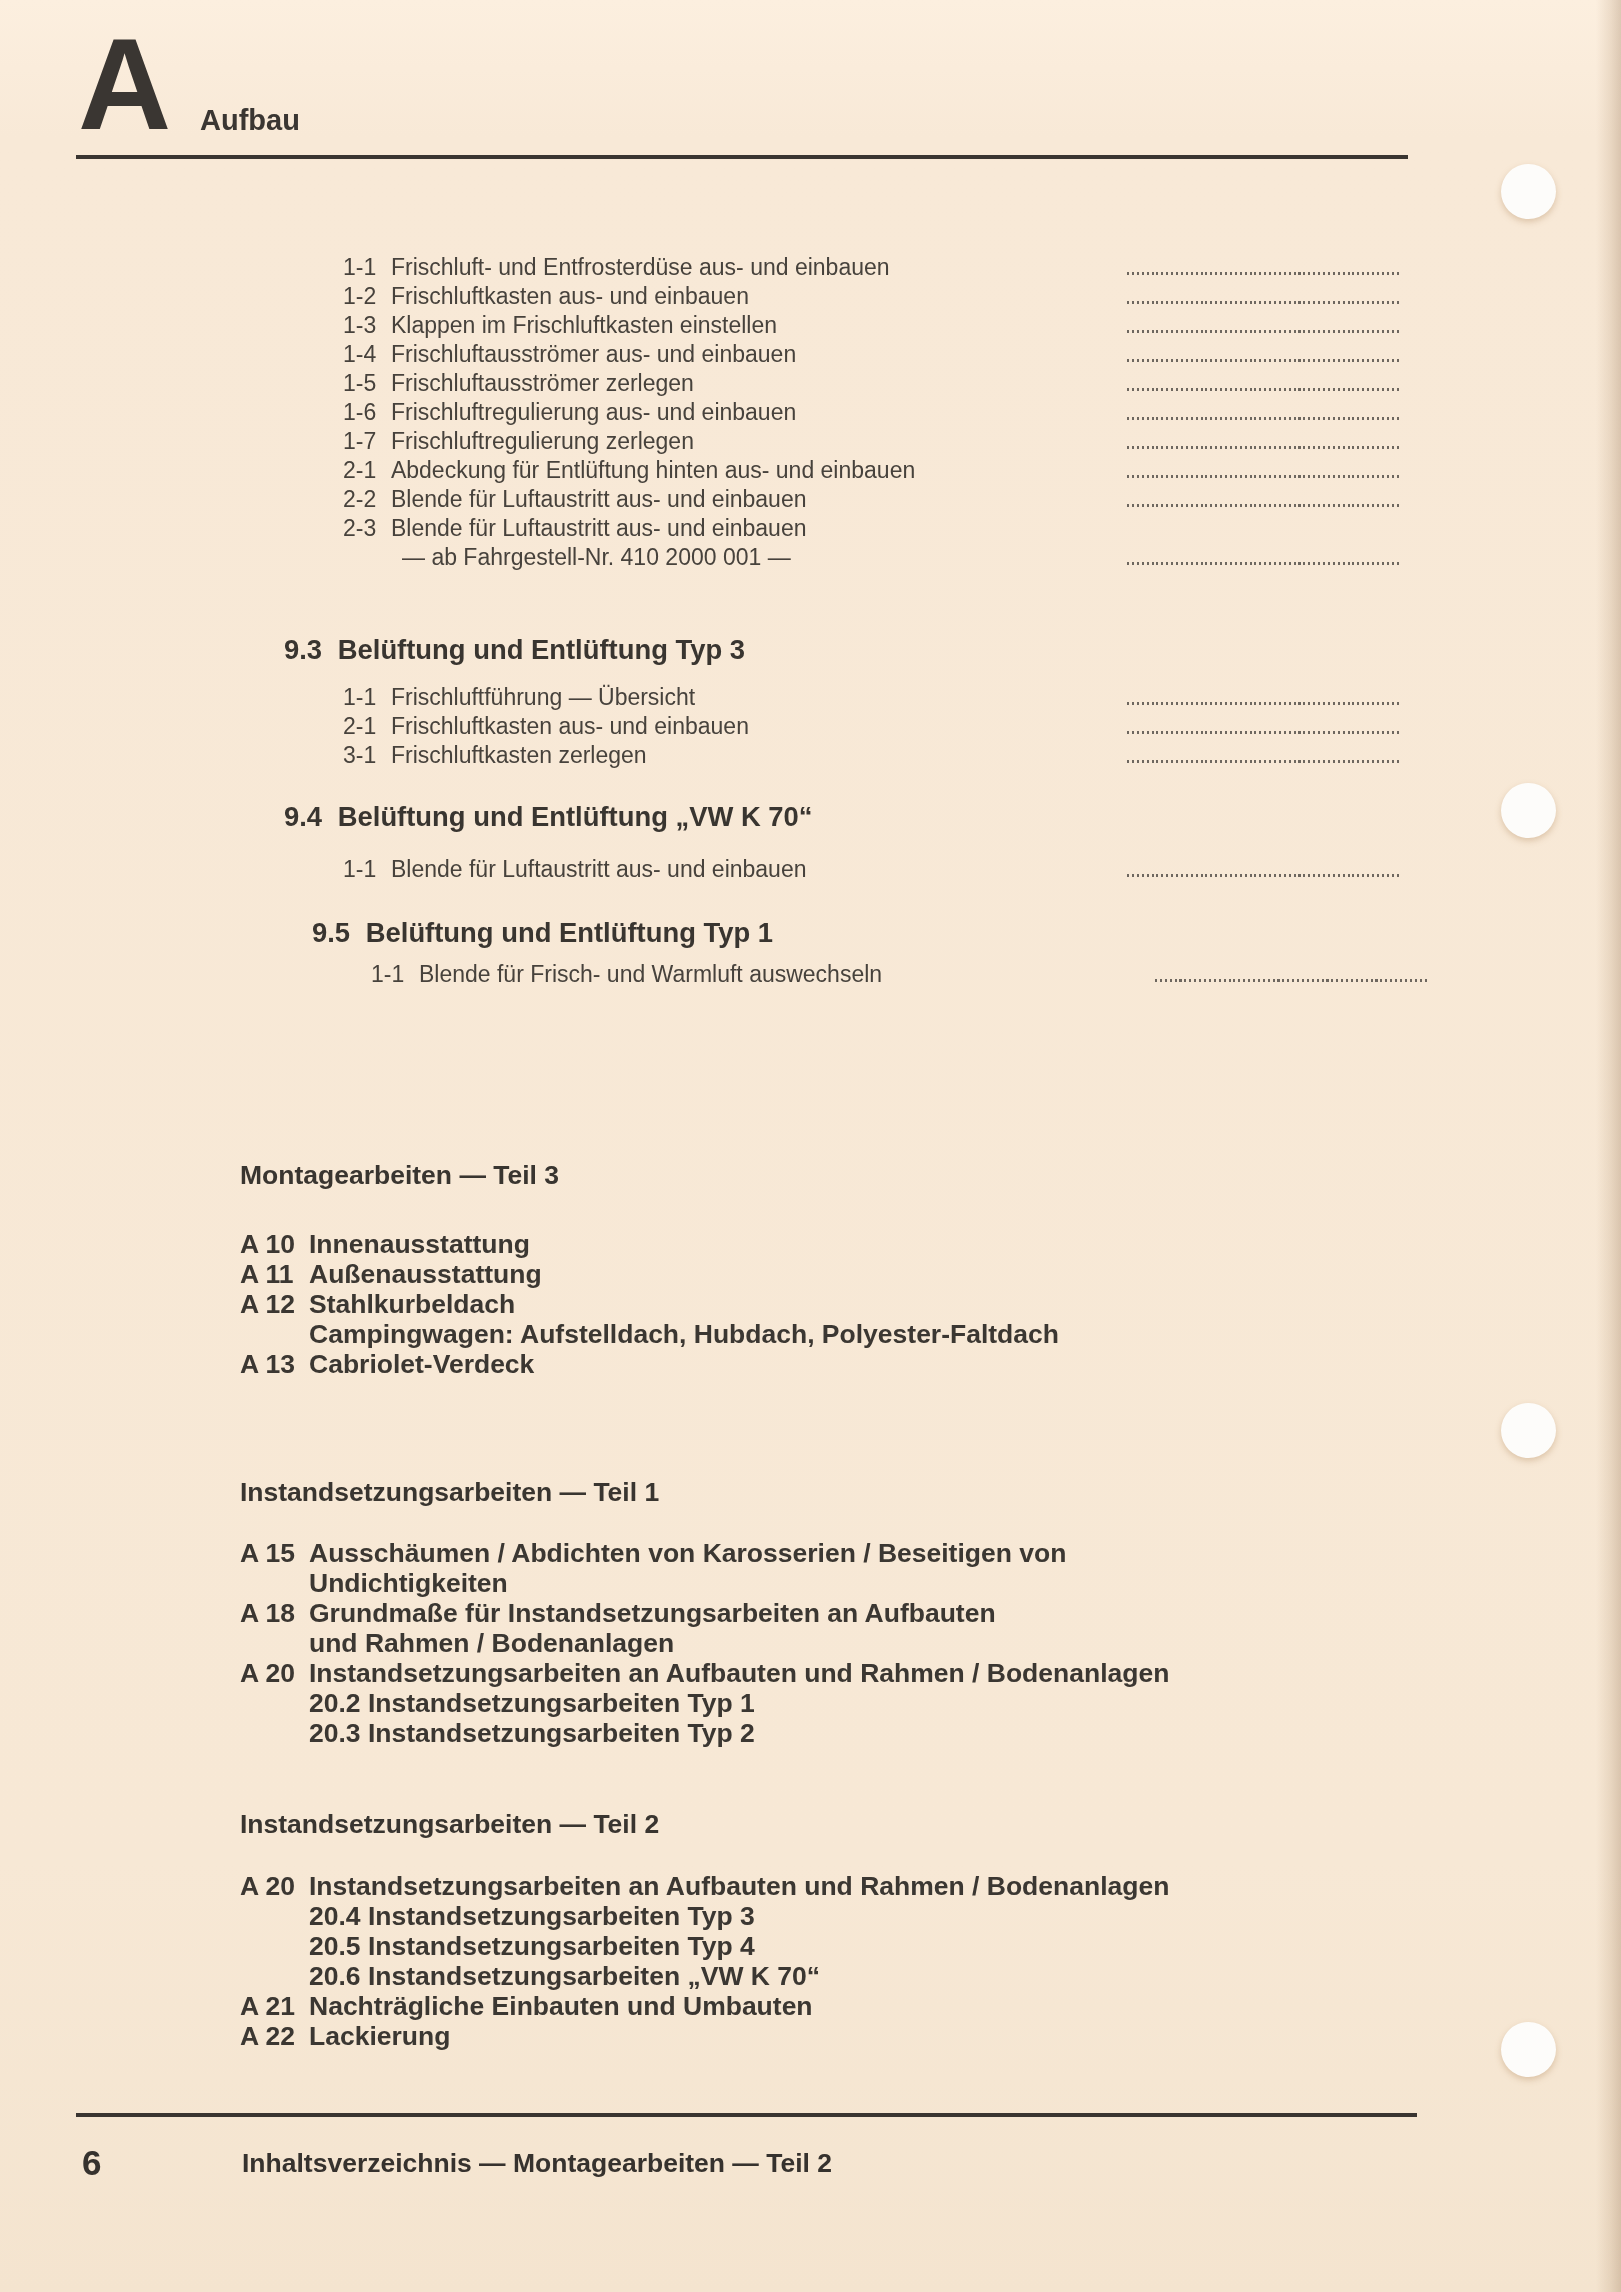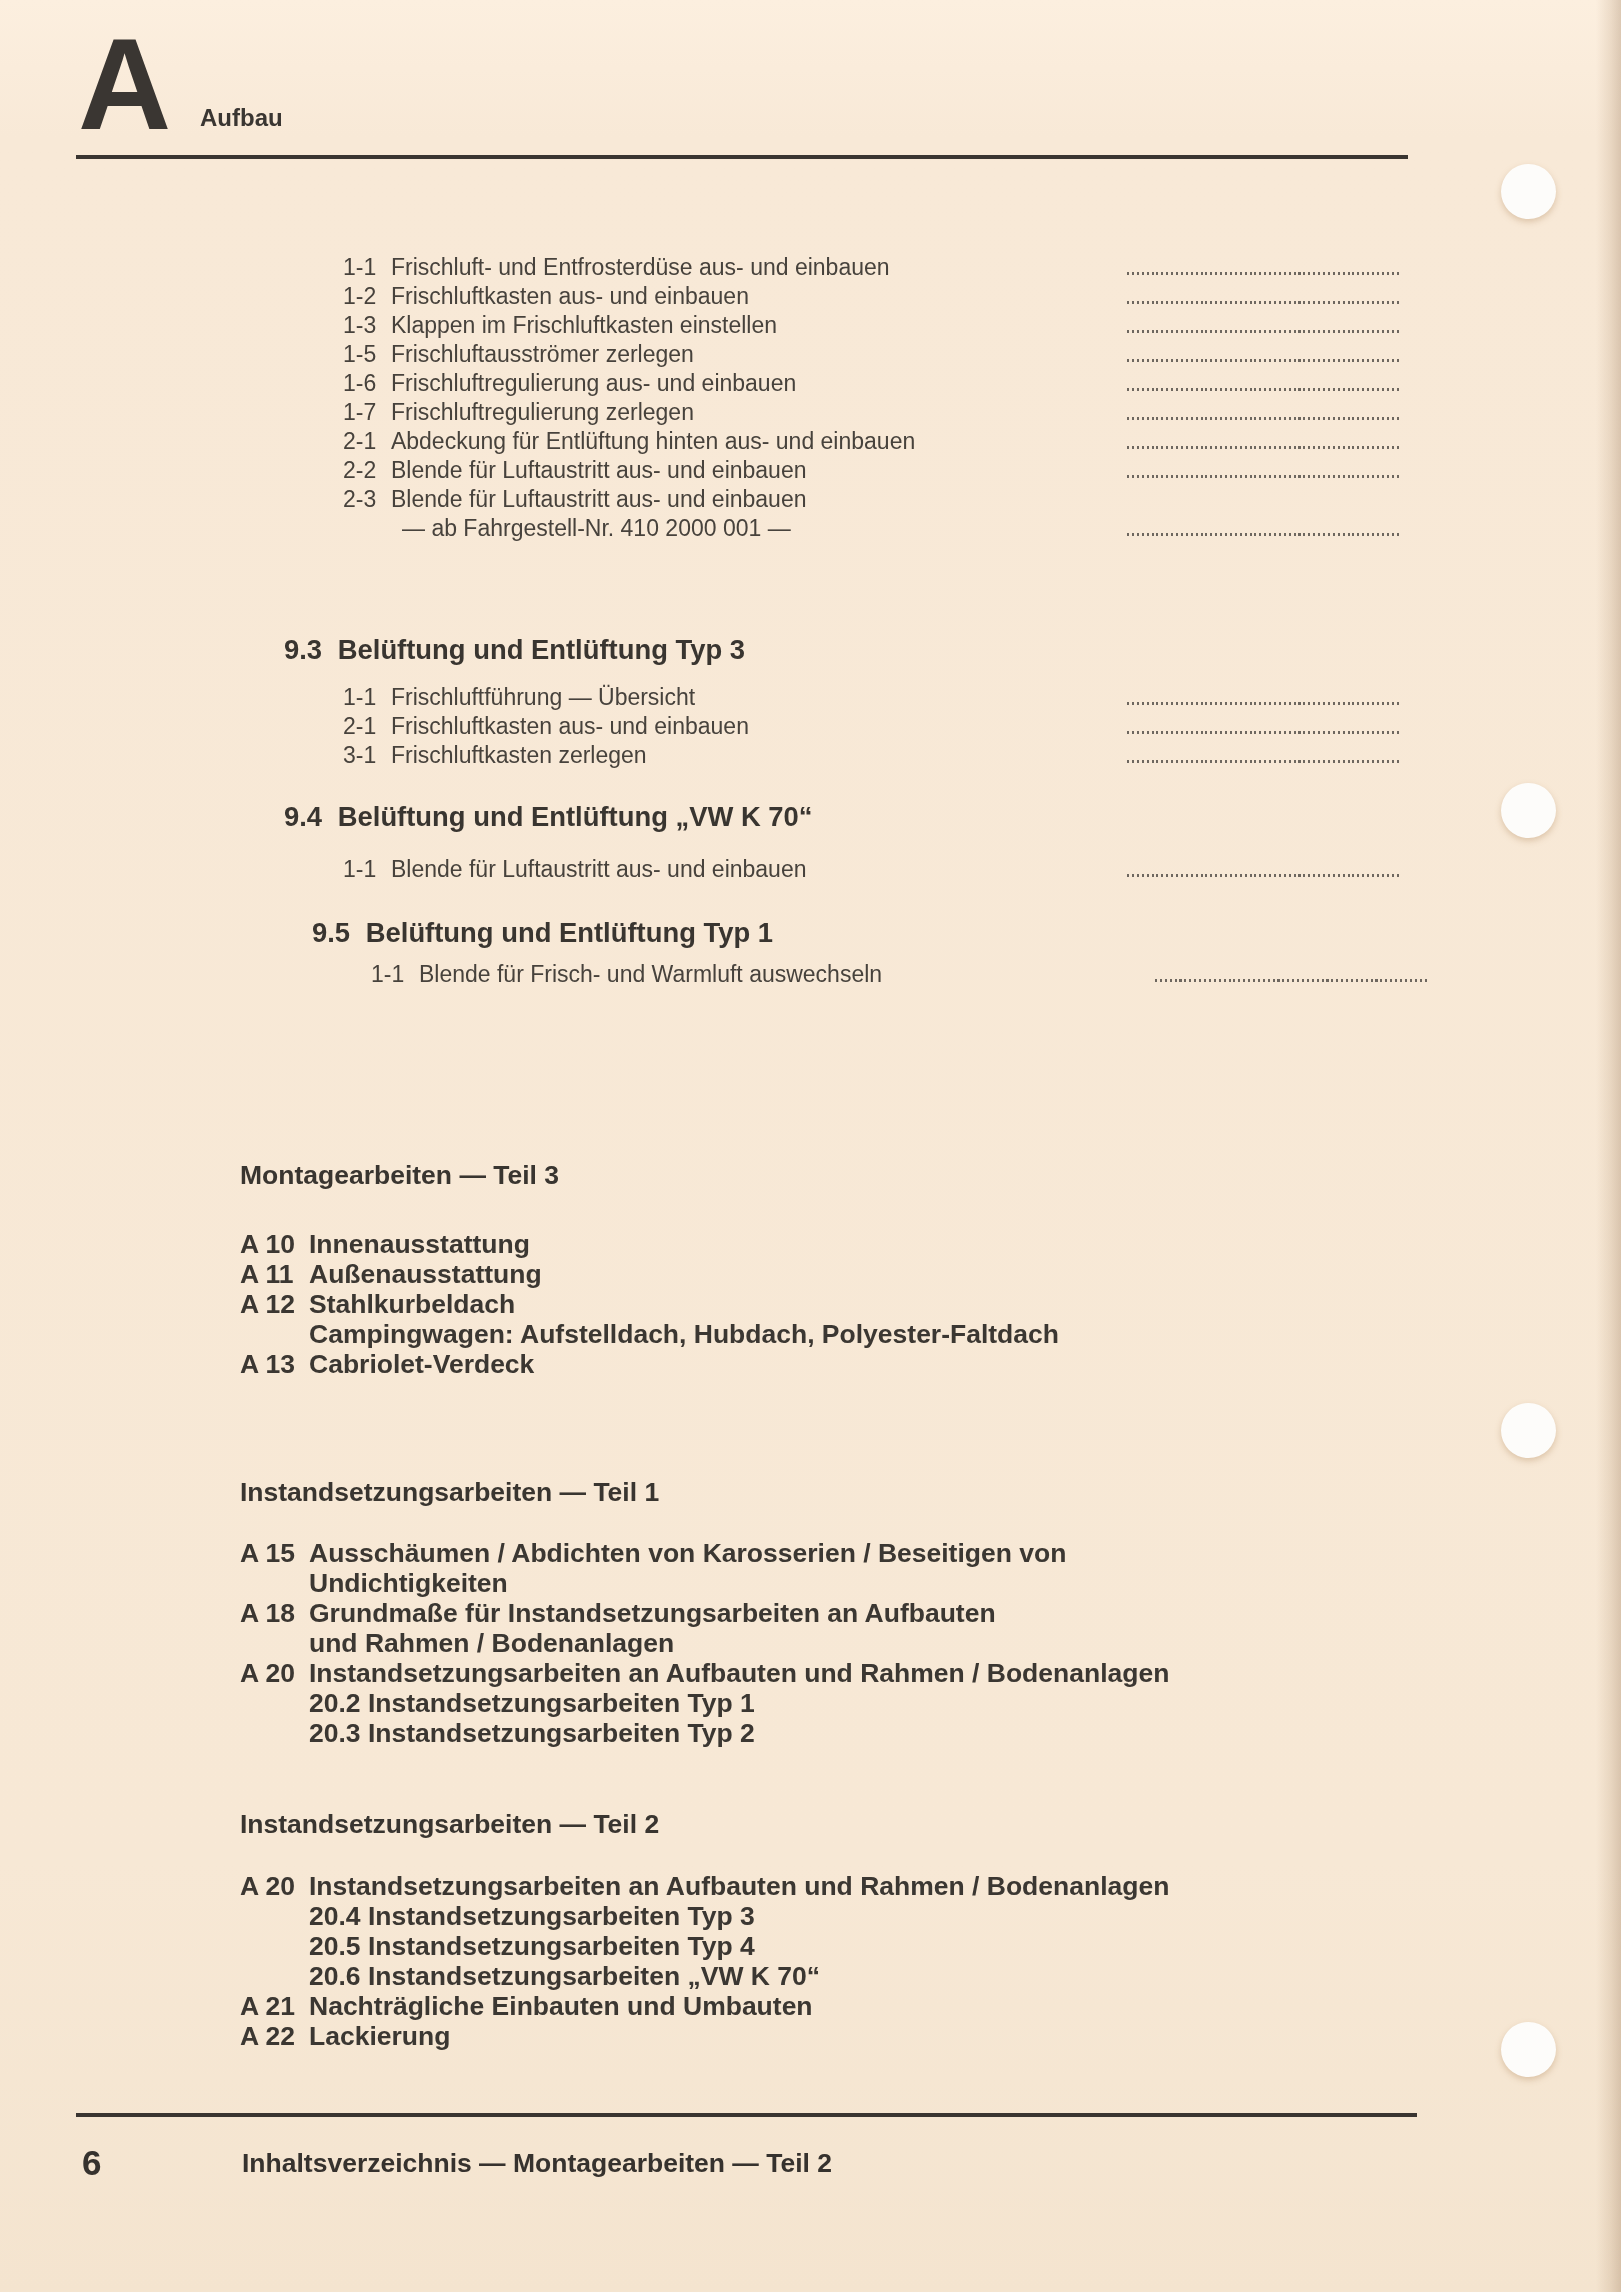--- a/index.html
+++ b/index.html
@@ -5,21 +5,21 @@
   html,body{margin:0;padding:0;background:#e8ddcd;}
   .page{
     position:relative;width:1621px;height:2293px;overflow:hidden;
     background:linear-gradient(180deg,#fcefdf 0px,#f8e9d7 137px,#f7e8d5 1862px,#f4e4cf 2293px);
     font-family:"Liberation Sans","DejaVu Sans",sans-serif;color:#403b36;
   }
   .edge-right{position:absolute;top:0;right:0;width:25.5px;height:100%;
     background:linear-gradient(90deg,rgba(140,100,60,0) 0,rgba(140,100,60,.14) 60%,rgba(120,80,45,.24) 100%);}
   .big-a{position:absolute;left:78px;top:19.6px;font-size:129px;font-weight:bold;line-height:1;
     color:#3a3632;letter-spacing:-2.9px;}
-  .tab-label{position:absolute;left:200px;top:104px;font-size:24px;font-weight:bold;color:#3a3632;}
+  .tab-label{position:absolute;left:200px;top:104px;font-size:29px;font-weight:bold;color:#3a3632;}
   .rule-top{position:absolute;left:76px;top:155px;width:1332px;height:3.9px;background:#3a3531;}
   .rule-bottom{position:absolute;left:76px;top:2113px;width:1341px;height:3.9px;background:#3a3531;}
   .page-num{position:absolute;left:82px;top:2143px;font-size:35px;font-weight:bold;color:#36322e;}
   .footer-text{position:absolute;left:242px;top:2148px;font-size:26.5px;font-weight:bold;color:#36322e;}
 
   .sec{position:absolute;left:0;width:100%;}
   .sec-heading{padding-left:284px;font-size:27.4px;font-weight:bold;line-height:29px;color:#393530;}
   .sec-num{margin-right:15.7px;}
   .items{margin-top:19.6px;}
   .row{position:relative;line-height:29px;font-size:23px;color:#47423c;padding-left:343px;}
@@ -45,20 +45,21 @@
   <div class="big-a">A</div>
   <div class="tab-label">Aufbau</div>
   <div class="rule-top"></div>
 
   <div id="content">
       <div class="sec" style="top: 233px;">
         <div class="items" style="margin-top: 19.6px;">
           <div class="row"><span class="num">1-1</span><span class="txt">Frischluft- und Entfrosterdüse aus- und einbauen</span><span class="leader"></span></div>
           <div class="row"><span class="num">1-2</span><span class="txt">Frischluftkasten aus- und einbauen</span><span class="leader"></span></div>
           <div class="row"><span class="num">1-3</span><span class="txt">Klappen im Frischluftkasten einstellen</span><span class="leader"></span></div>
+          <div class="row"><span class="num">1-4</span><span class="txt">Frischluftausströmer aus- und einbauen</span><span class="leader"></span></div>
           <div class="row"><span class="num">1-5</span><span class="txt">Frischluftausströmer zerlegen</span><span class="leader"></span></div>
           <div class="row"><span class="num">1-6</span><span class="txt">Frischluftregulierung aus- und einbauen</span><span class="leader"></span></div>
           <div class="row"><span class="num">1-7</span><span class="txt">Frischluftregulierung zerlegen</span><span class="leader"></span></div>
           <div class="row"><span class="num">2-1</span><span class="txt">Abdeckung für Entlüftung hinten aus- und einbauen</span><span class="leader"></span></div>
           <div class="row"><span class="num">2-2</span><span class="txt">Blende für Luftaustritt aus- und einbauen</span><span class="leader"></span></div>
           <div class="row"><span class="num">2-3</span><span class="txt">Blende für Luftaustritt aus- und einbauen</span></div>
           <div class="row cont"><span class="txt">— ab Fahrgestell-Nr. 410 2000 001 —</span><span class="leader"></span></div>
         </div>
       </div>
       <div class="sec" style="top: 635px;">

